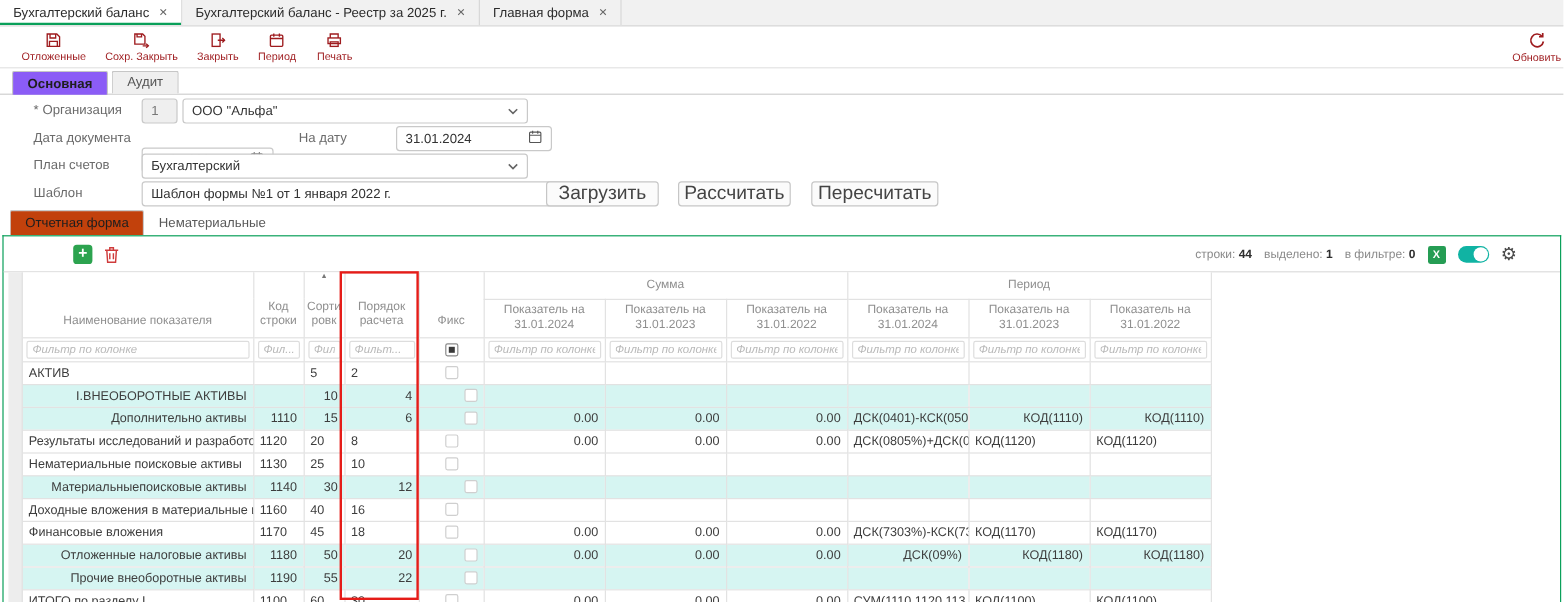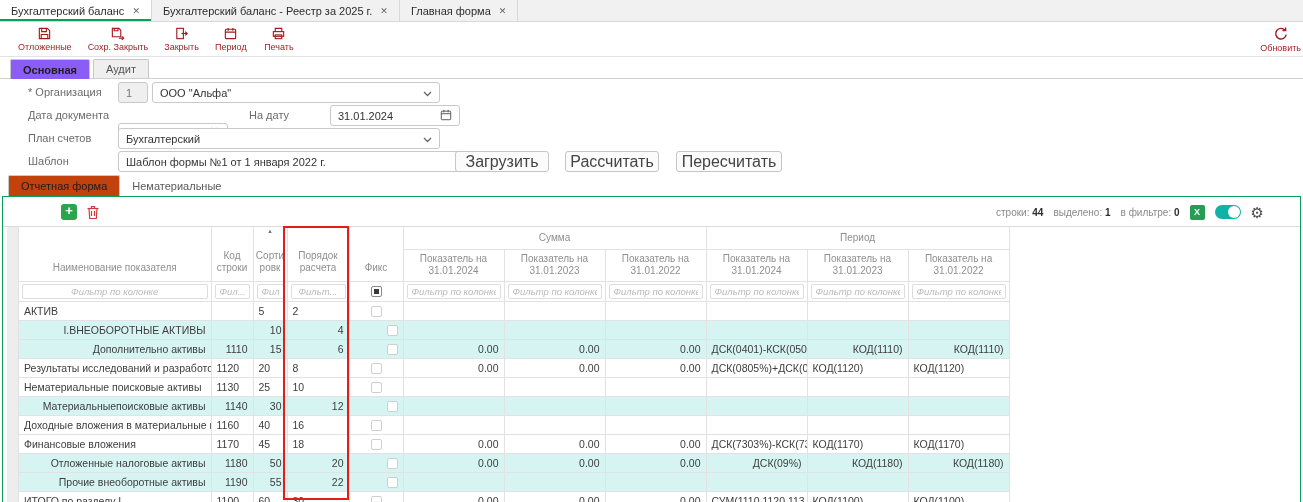--- a/index.html
+++ b/index.html
@@ -71,21 +71,21 @@
   .grid th,.grid td{ border-right:1px solid var(--bord); border-bottom:1px solid var(--bord); overflow:hidden; }
   .grid thead th{ font-weight:normal; color:#8f8f8f; font-size:10px; line-height:1.25;
                   white-space:normal; background:#fff; }
   .gh{ height:22px; }
   .ch{ height:32px; vertical-align:middle; padding:0 3px; }
   .lh{ vertical-align:bottom; padding:0 2px 6px; }
   .sorth > div{ display:flex; flex-direction:column; align-items:center; justify-content:flex-end; height:100%; gap:14px; }
   .arrow{ font-size:6px; color:#777; }
   .fcell{ height:20px; padding:2px 3px; }
   .flt{ width:100%; height:15px; border:1px solid #ddd; border-radius:2px; font-size:9.5px; padding:0 4px;
-        color:#555; font-family:inherit; outline:none;text-align:center; }
+        color:#555; font-family:inherit; outline:none; }
   .flt::placeholder{ color:#b9b9b9; font-style:italic; }
   .grid tbody td{ height:19px; padding:0 5px; color:#3d3d3d; white-space:nowrap; }
   tr.cyan td{ background:var(--cyan);text-align:right; }
   .num{ text-align:right; }
   .c-fix{ text-align:center; }
   .cb{ display:inline-block; width:11px; height:11px; border:1px solid #cfcfcf; border-radius:2px; background:#fff;
        vertical-align:middle; position:relative; }
   .cb.ind{ border-color:#8a8a8a; }
   .cb.ind::after{ content:""; position:absolute; left:2px; top:2px; right:2px; bottom:2px; background:#3a3a3a; }
 

